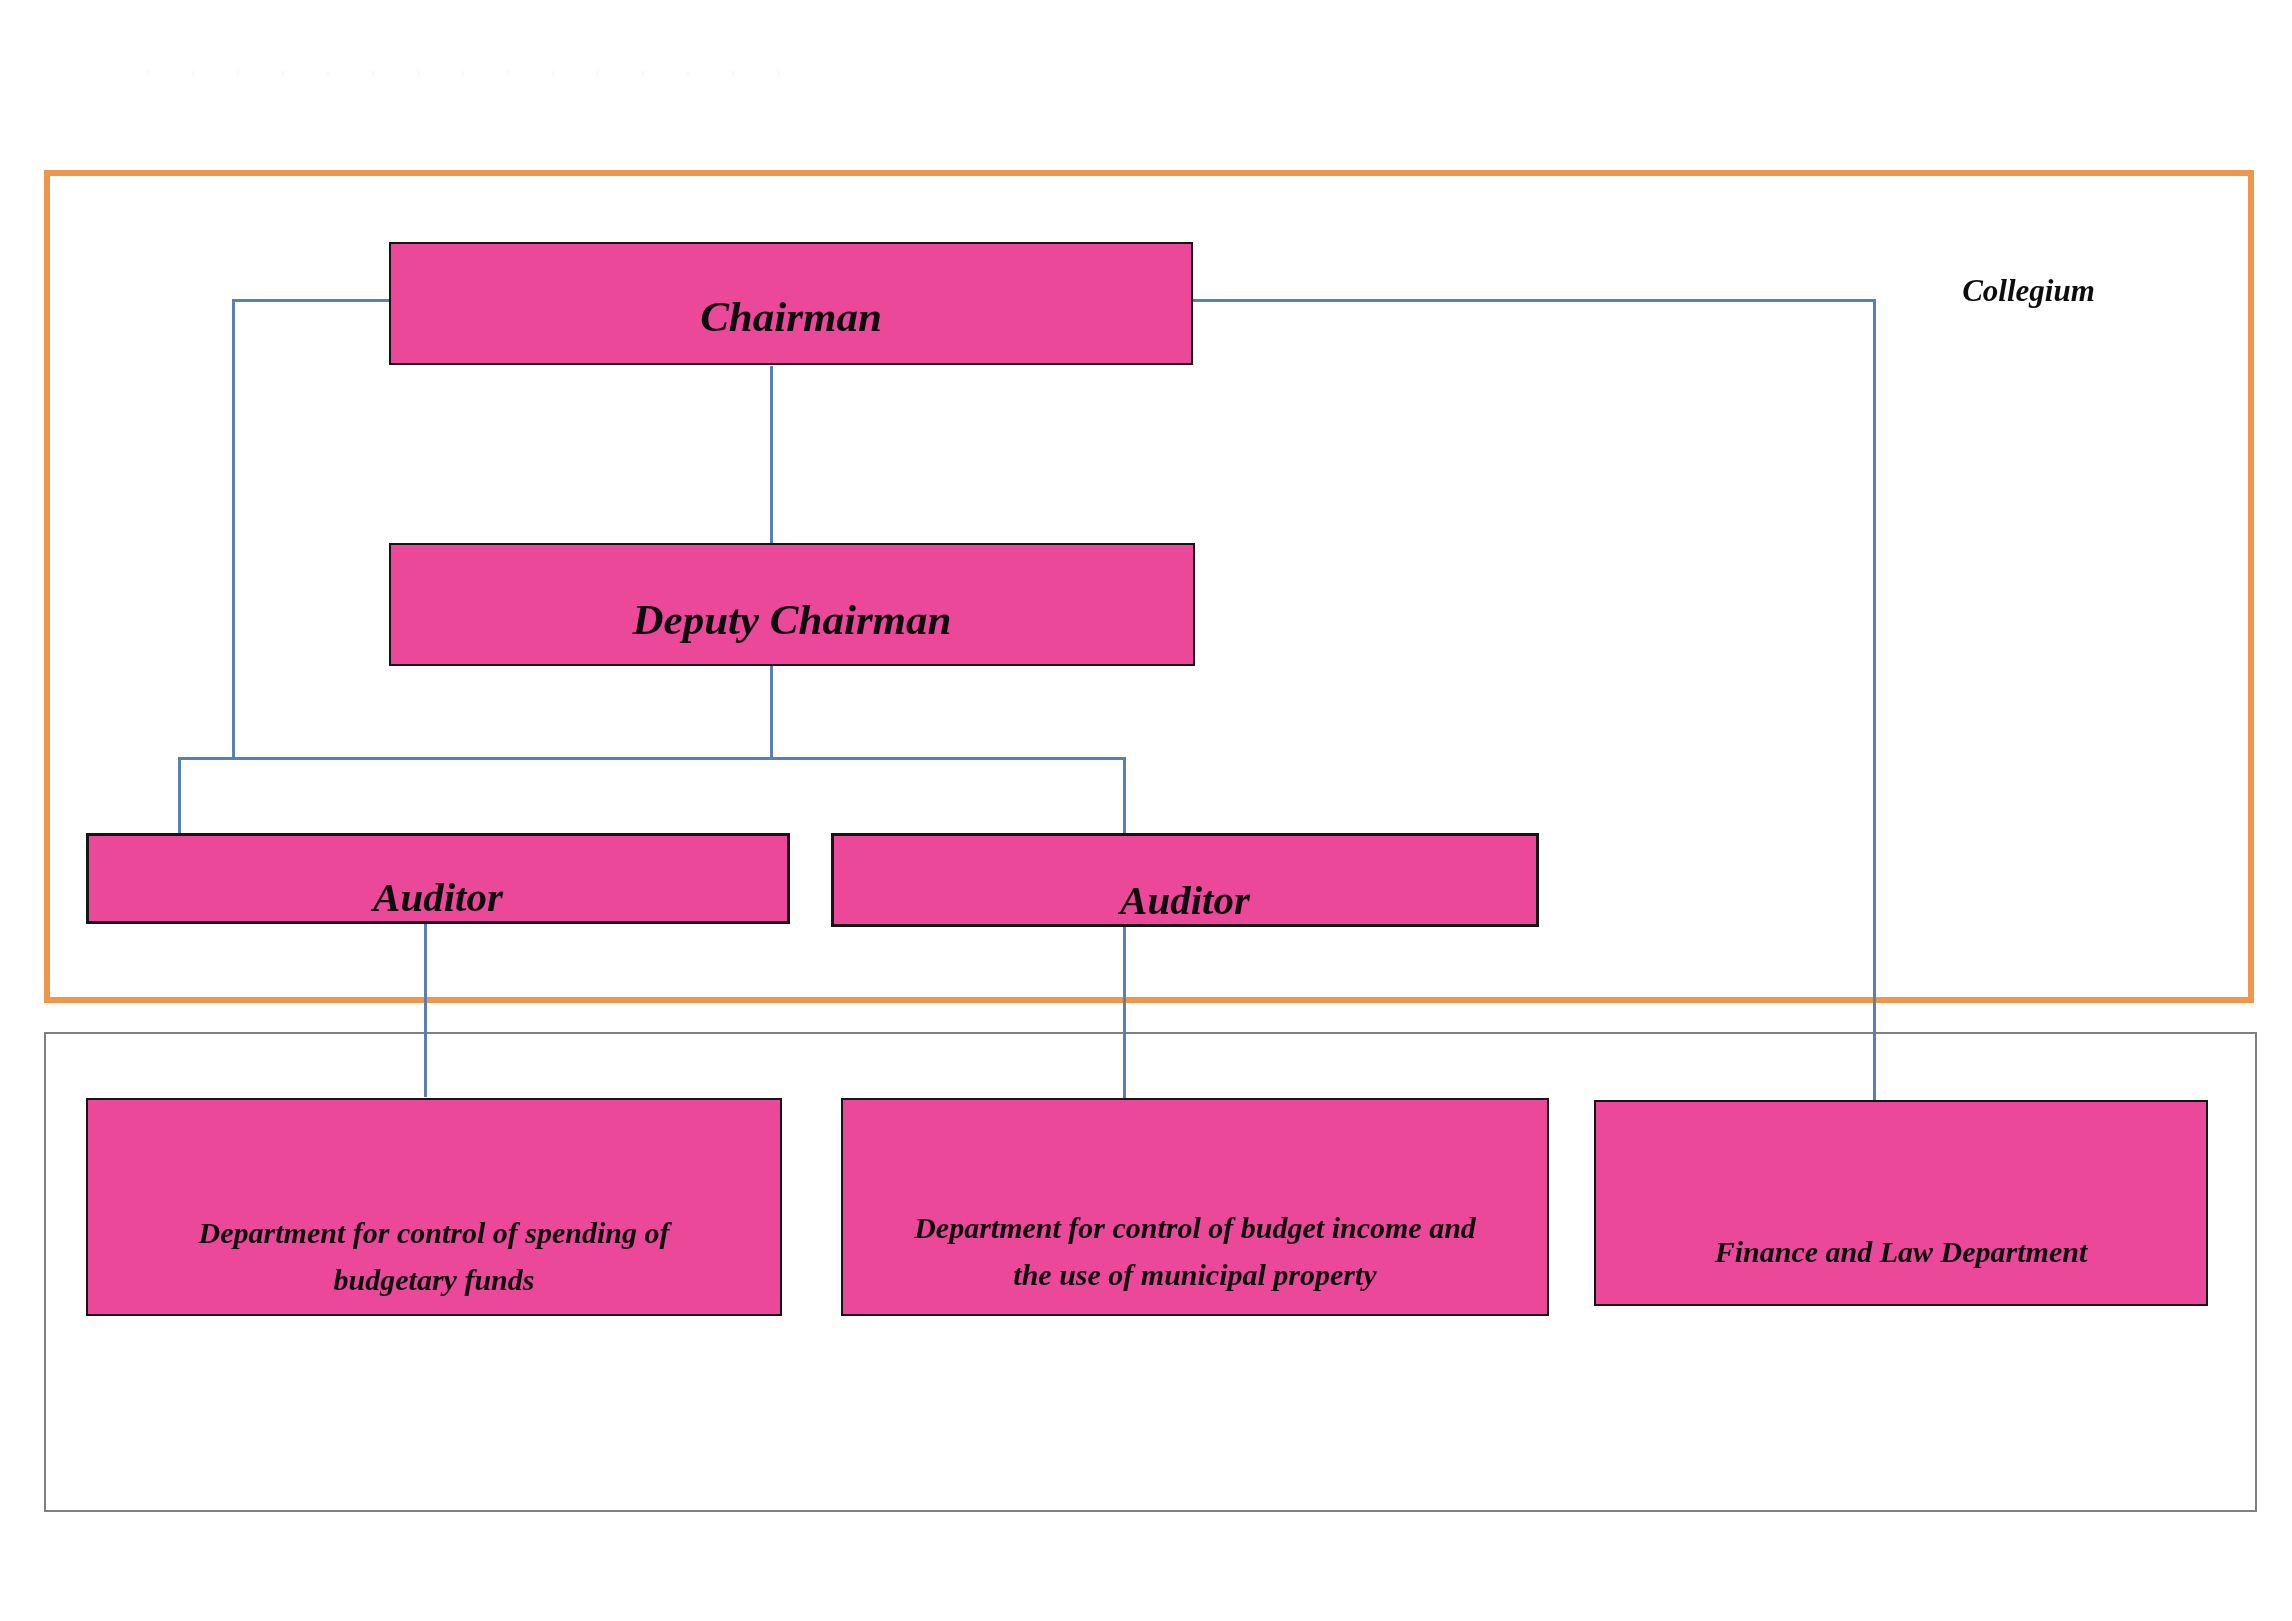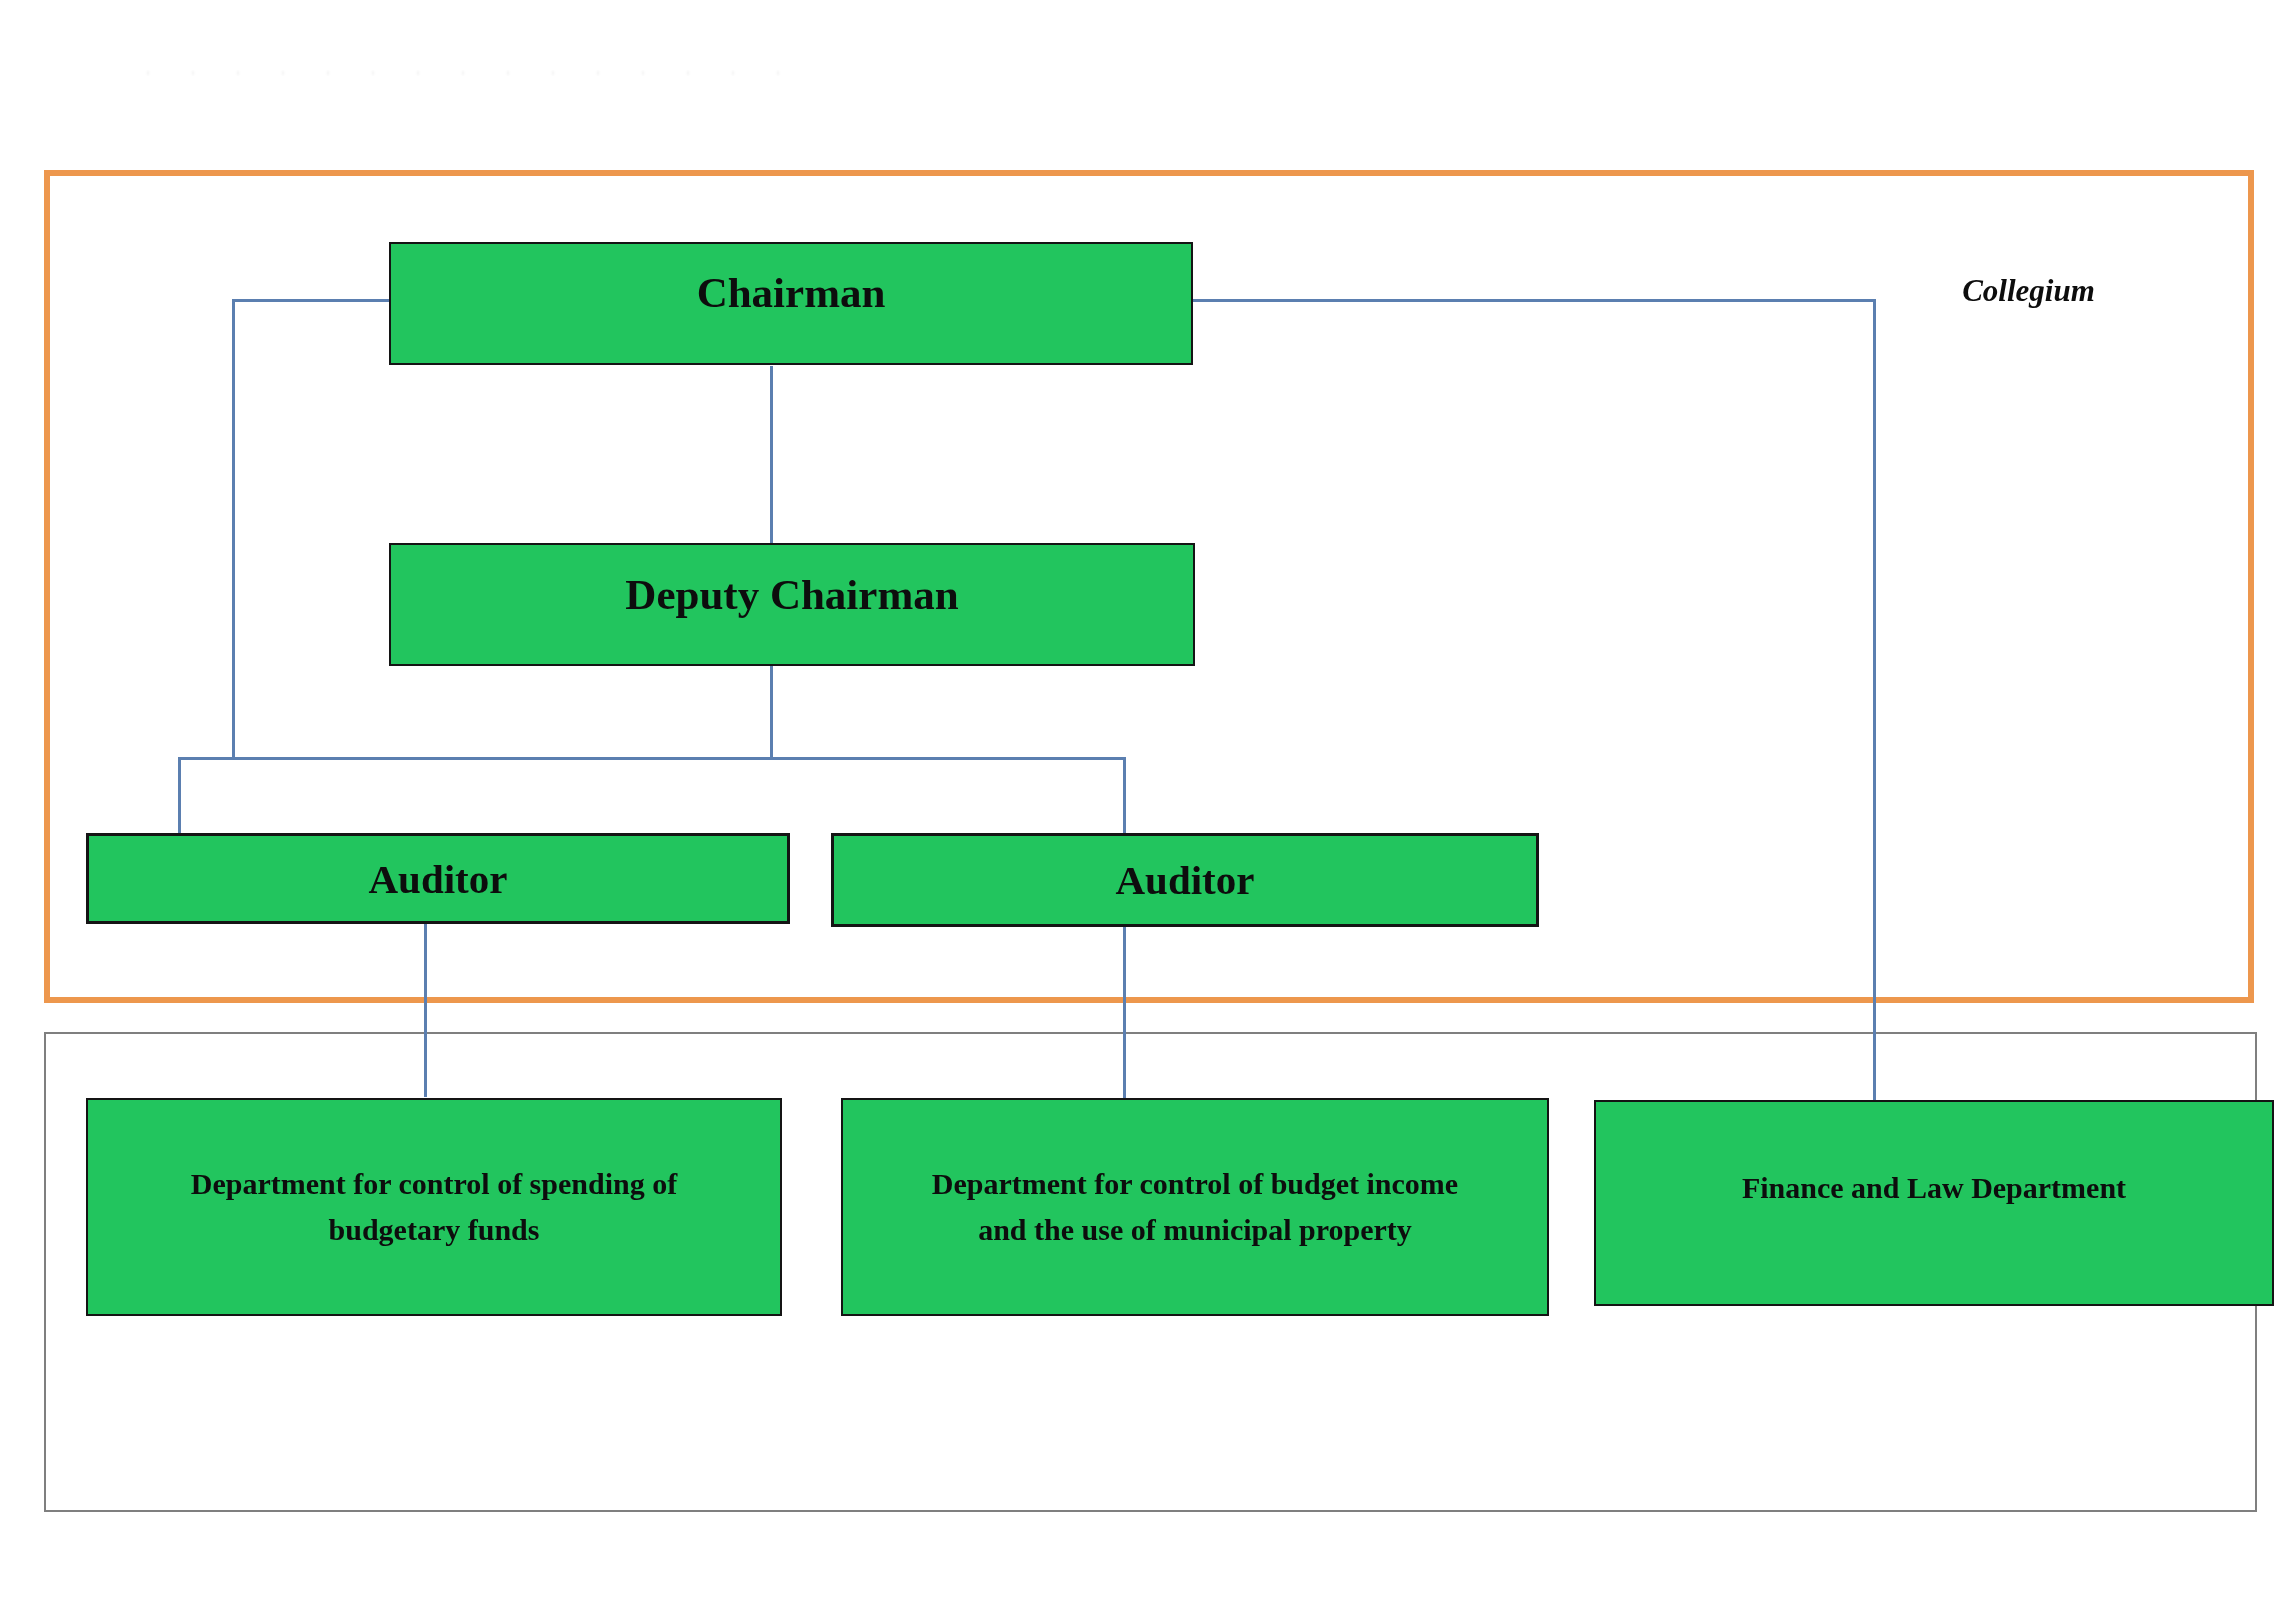--- a/index.html
+++ b/index.html
@@ -20,33 +20,34 @@
   .frame-collegium{
     position:absolute;left:44px;top:170px;width:2210px;height:833px;
     border:6.9px solid #ED974D;box-sizing:border-box;background:transparent;
   }
   .frame-staff{
     position:absolute;left:44px;top:1032px;width:2213px;height:480px;
     border:2px solid #7f7f7f;box-sizing:border-box;background:transparent;
   }
   .node{
     position:absolute;box-sizing:border-box;
-    border:2.9px solid #141414;background:#22c55e;
-    display:flex;align-items:center;justify-content:center;
+    border:2.9px solid #141414;background:#ec4899;
+    display:flex;align-items:flex-end;justify-content:center;
     text-align:center;font-weight:bold;
     z-index:3;
+    font-style:italic;
   }
   .node-chairman{left:389px;top:242px;width:804px;height:123px;font-size:43px;padding-bottom:21.6px;}
   .node-deputy{left:389px;top:543px;width:806px;height:123px;font-size:43px;padding-bottom:19.6px;}
   .node-auditor-left{left:86px;top:833px;width:704px;height:91px;font-size:41px;border-width:3.9px;}
   .node-auditor-right{left:831px;top:833px;width:708px;height:94px;font-size:41px;border-width:3.9px;}
   .node-dept{font-size:30px;line-height:1.55;font-weight:bold;}
   .node-dept1{left:86px;top:1098px;width:696px;height:218px;padding:11px 90px;}
   .node-dept2{left:841px;top:1098px;width:708px;height:218px;padding:16px 69px;}
-  .node-dept3{left:1594px;top:1100px;width:680px;height:206px;padding:0 39px 29px 39px;}
+  .node-dept3{left:1594px;top:1100px;width:614px;height:206px;padding:0 39px 29px 39px;}
   .collegium-label{
     position:absolute;left:1852px;top:253px;width:353px;
     font-size:31px;font-weight:bold;font-style:italic;
     text-align:center;z-index:2;margin-top:20px;
   }
   .line{position:absolute;background:#5B7FB0;z-index:5;}
   .h{height:2.9px;}
   .v{width:2.9px;}
   .l-chairman-left-h{left:232px;top:299px;width:157px;}
   .l-left-v{left:232px;top:299px;height:461px;}

